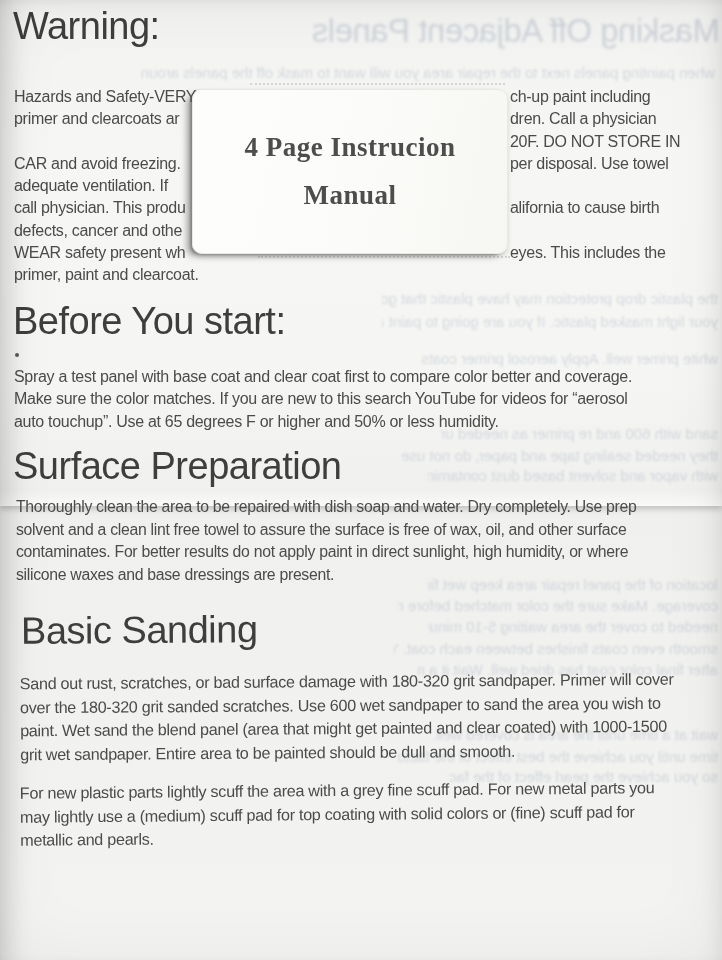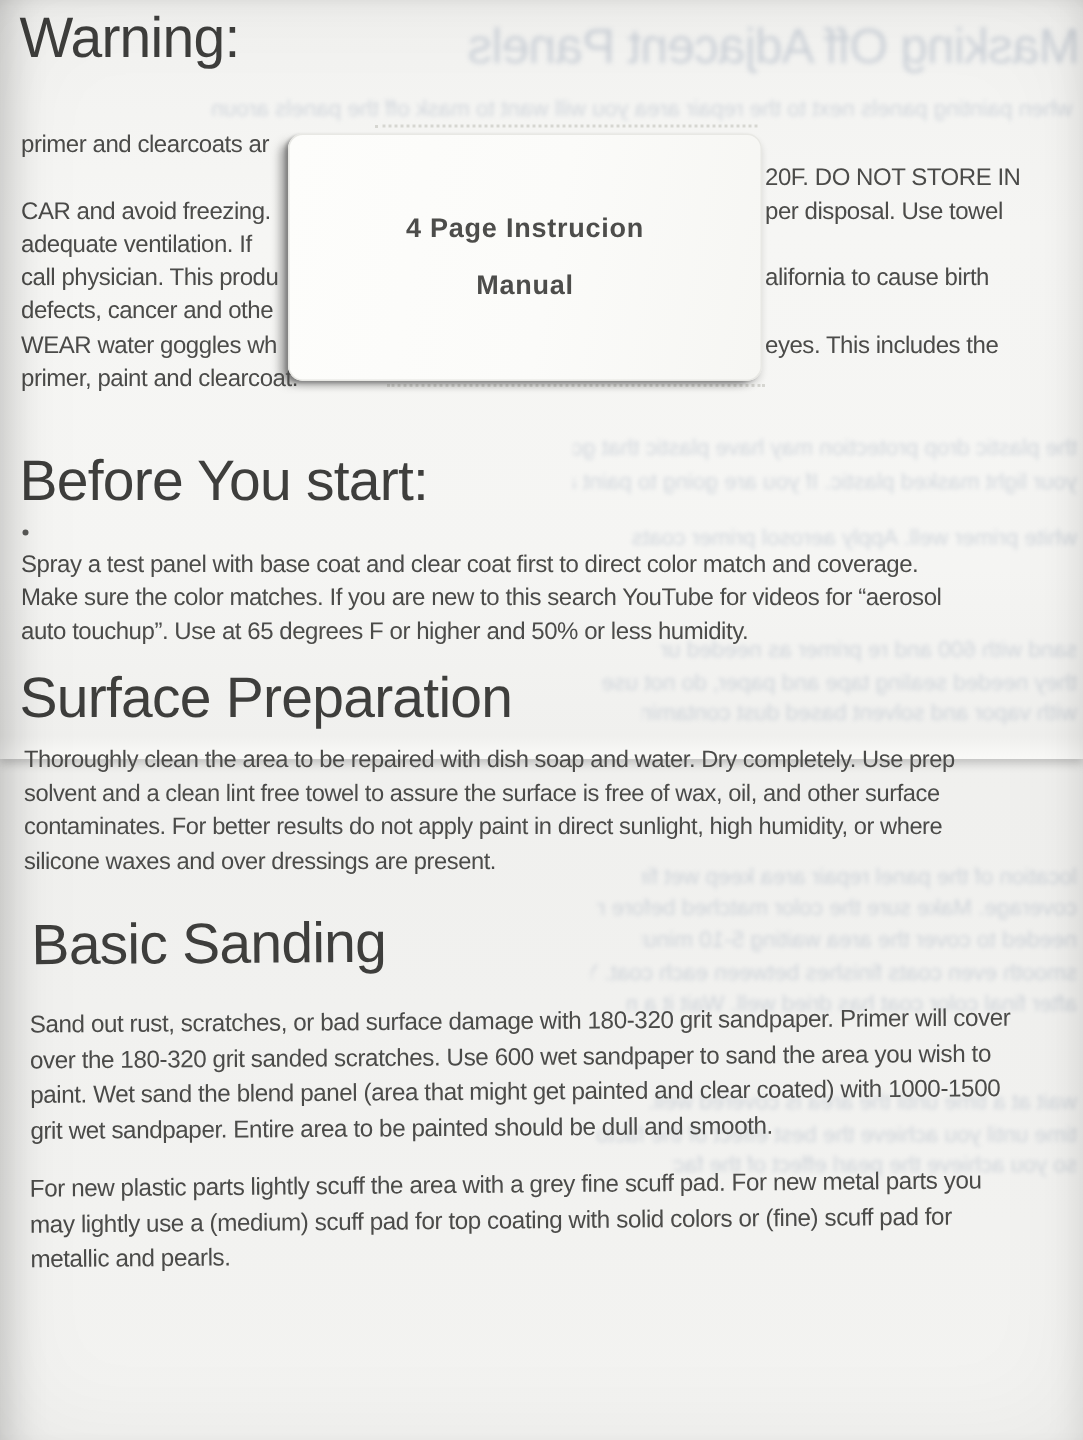--- a/index.html
+++ b/index.html
@@ -34,21 +34,21 @@
   .surface-p .ln{height:22.6px; line-height:22.6px; font-size:15.8px;}
   .sand-p .ln{height:23.5px; line-height:23.5px; font-size:16.2px;}
   .sticker{
     position:absolute; left:192px; top:89px; width:314px; height:163px; z-index:5;
     background:linear-gradient(100deg,#fdfdfb 0%,#fbfbf9 55%,#f6f6f3 100%);
     border:1px solid #e8e8e4; border-radius:10px;
     box-shadow:-7px 4px 6px -2px rgba(80,80,80,.50), -2px 1px 2px rgba(90,90,90,.35), 0 3px 5px rgba(0,0,0,.12);
     display:flex; flex-direction:column; align-items:center; justify-content:center; gap:17px;
   }
   .sticker .stk{
-    font-weight:bold; font-size:18px; color:#4d4d4b; letter-spacing:.5px; white-space:nowrap;
+    font-weight:bold; font-size:27px; color:#4d4d4b; letter-spacing:.5px; white-space:nowrap;font-family:Liberation Serif, serif;
   }
   .perf{position:absolute; z-index:4; border-top:2px dotted #cfcfc9; opacity:.8;}
   .dot{position:absolute; z-index:3; width:4px; height:4px; border-radius:50%; background:#5a5a58;}
   .bleed{
     position:absolute; z-index:2; pointer-events:none; white-space:nowrap; overflow:hidden;
     transform:scaleX(-1); filter:blur(1.3px); color:#93a0b4; opacity:.34; font-size:15px;
   }
   .bleed-h{
     font-size:33px; color:#a9b3c2; opacity:.5; filter:blur(1.6px); letter-spacing:-.5px;
   }
@@ -73,51 +73,52 @@
   <div class="bleed" style="top:618px;left:428px;width:290px;">needed to cover the area waiting 5-10 minutes between each coat</div>
   <div class="bleed" style="top:640px;left:394px;width:324px;">smooth even coats finishes between each coat. You may apply the clear</div>
   <div class="bleed" style="top:661px;left:418px;width:300px;">after final color coat has dried well. Wait it a mixture of overnight color</div>
   <div class="bleed" style="top:726px;left:428px;width:290px;">wait at a time until the area is covered well. Using the</div>
   <div class="bleed" style="top:748px;left:398px;width:320px;">time until you achieve the best effect of the factory color</div>
   <div class="bleed" style="top:768px;left:448px;width:270px;">so you achieve the pearl effect of the factory color</div>
 
   <div class="h1" style="left:13px;top:6px;">Warning:</div>
 
   <div class="para warn body-txt" style="left:14px;top:86px;width:694px;">
-    <div class="ln"><span>primer and clearcoats ar</span></div>
+    <div class="ln"><span>Hazards and Safety-VERY</span><span class="rfrag">ch-up paint including</span></div>
+    <div class="ln"><span>primer and clearcoats ar</span><span class="rfrag">dren. Call a physician</span></div>
     <div class="ln"><span class="rfrag">20F. DO NOT STORE IN</span></div>
     <div class="ln"><span>CAR and avoid freezing.</span><span class="rfrag">per disposal. Use towel</span></div>
     <div class="ln"><span>adequate ventilation. If</span></div>
     <div class="ln"><span>call physician. This produ</span><span class="rfrag">alifornia to cause birth</span></div>
     <div class="ln"><span>defects, cancer and othe</span></div>
-    <div class="ln"><span>WEAR water goggles wh</span><span class="rfrag">eyes. This includes the</span></div>
+    <div class="ln"><span>WEAR safety present wh</span><span class="rfrag">eyes. This includes the</span></div>
     <div class="ln"><span>primer, paint and clearcoat.</span></div>
   </div>
 
   <div class="perf" style="left:250px;top:83px;width:255px;"></div>
   <div class="sticker">
     <div class="stk">4 Page Instrucion</div>
     <div class="stk">Manual</div>
   </div>
   <div class="perf" style="left:258px;top:256px;width:252px;"></div>
 
   <div class="h1" style="left:13px;top:301px;">Before You start:</div>
   <div class="dot" style="left:15px;top:353px;"></div>
   <div class="para before-p body-txt" style="left:14px;top:366px;">
-    <div class="ln">Spray a test panel with base coat and clear coat first to direct color match and coverage.</div>
+    <div class="ln">Spray a test panel with base coat and clear coat first to compare color better and coverage.</div>
     <div class="ln">Make sure the color matches.  If you are new to this search YouTube for videos for “aerosol</div>
     <div class="ln">auto touchup”.  Use at 65 degrees F or higher and 50% or less humidity.</div>
   </div>
 
   <div class="h1" style="left:13px;top:446px;">Surface Preparation</div>
   <div class="para surface-p body-txt" style="left:16px;top:496px;">
     <div class="ln">Thoroughly clean the area to be repaired with dish soap and water.  Dry completely. Use prep</div>
     <div class="ln">solvent and a clean lint free towel to assure the surface is free of wax, oil, and other surface</div>
     <div class="ln">contaminates. For better results do not apply paint in direct sunlight, high humidity, or where</div>
-    <div class="ln">silicone waxes and over dressings are present.</div>
+    <div class="ln">silicone waxes and base dressings are present.</div>
   </div>
 
   <div class="h1" style="left:21px;top:610px;transform:rotate(-0.4deg);">Basic Sanding</div>
   <div class="para sand-p body-txt" style="left:20px;top:670px;transform:rotate(-0.4deg);">
     <div class="ln">Sand out rust, scratches, or bad surface damage with 180-320 grit sandpaper. Primer will cover</div>
     <div class="ln">over the 180-320 grit sanded scratches. Use 600 wet sandpaper to sand the area you wish to</div>
     <div class="ln">paint. Wet sand the blend panel (area that might get painted and clear coated) with 1000-1500</div>
     <div class="ln">grit wet sandpaper. Entire area to be painted should be dull and smooth.</div>
   </div>
   <div class="para sand-p body-txt" style="left:20px;top:779px;transform:rotate(-0.5deg);">

